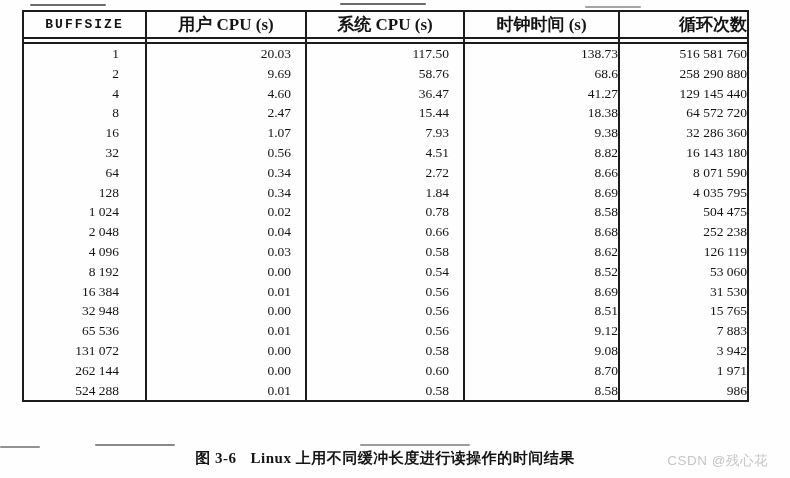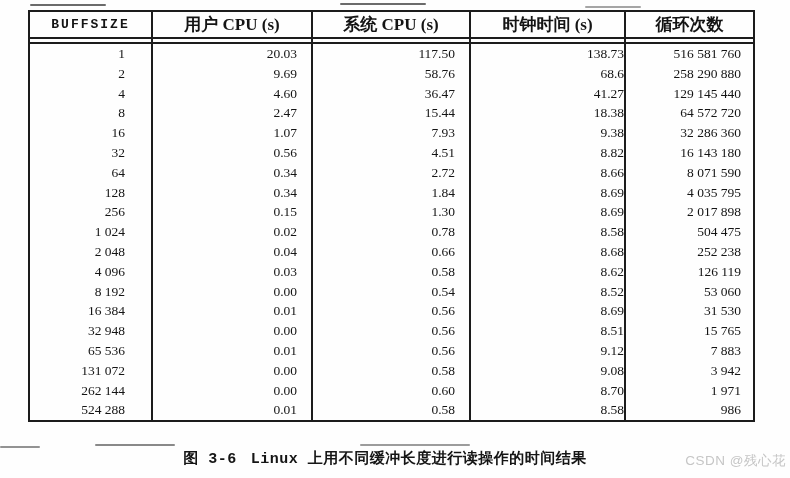--- a/index.html
+++ b/index.html
@@ -12,39 +12,39 @@
     width: 790px;
     height: 478px;
     background: #fefefe;
     overflow: hidden;
     font-family: "Liberation Serif", serif;
     color: #141414;
   }
   
   .tbl-wrap {
     position: absolute;
-    left: 28px;
+    left: 22px;
     top: 10px;
     width: 725px;
   }
   table.results {
     border-collapse: collapse;
     table-layout: fixed;
     width: 725px;
     border: 2px solid #1c1c1c;
   }
   table.results th,
   table.results td {
     border-right: 2px solid #1c1c1c;
     padding: 0;
     overflow: hidden;
     white-space: nowrap;
   }
   table.results th:last-child,
-  table.results td:last-child { border-right: none; }
+  table.results td:last-child { border-right: none; text-align: right; }
 
   table.results thead th {
     height: 25px;
     border-bottom: 2px solid #1c1c1c;
     text-align: center;
     vertical-align: middle;
     font-size: 17px;
     font-weight: bold;
     font-family: "Liberation Serif", serif;
   }
@@ -62,42 +62,42 @@
     height: 19.8px;
     line-height: 19.8px;
     font-size: 13.5px;
     text-align: right;
     vertical-align: middle;
   }
   table.results tbody td:nth-child(1) { padding-right: 26px; }
   table.results tbody td:nth-child(2) { padding-right: 14px; }
   table.results tbody td:nth-child(3) { padding-right: 14px; }
   table.results tbody td:nth-child(4) { }
-  table.results tbody td:nth-child(5) { padding-right: 12px; }
+  table.results tbody td:nth-child(5) { }
 
   
   .caption {
     position: absolute;
     top: 449px;
     left: 0;
     width: 770px;
     text-align: center;
     font-size: 15px;
     font-weight: bold;
-    font-family: Liberation Mono, monospace;
+    font-family: Liberation Serif, serif;
     color: #151515;
     letter-spacing: 0.5px;
   }
   .caption .fig-label { margin-right: 14px; }
 
   
   .watermark {
     position: absolute;
     top: 452px;
-    right: 4px;
+    right: 22px;
     font-size: 13.5px;
     font-family: "Liberation Sans", sans-serif;
     color: #c6c6c6;
     letter-spacing: 0.5px;
   }
 
   
   .artifact {
     position: absolute;
     background: #3a3a3a;
@@ -199,27 +199,20 @@
             <td>8 071 590</td>
           </tr>
           <tr>
             <td>128</td>
             <td>0.34</td>
             <td>1.84</td>
             <td>8.69</td>
             <td>4 035 795</td>
           </tr>
           <tr>
-            <td>256</td>
-            <td>0.15</td>
-            <td>1.30</td>
-            <td>8.69</td>
-            <td>2 017 898</td>
-          </tr>
-          <tr>
             <td>1 024</td>
             <td>0.02</td>
             <td>0.78</td>
             <td>8.58</td>
             <td>504 475</td>
           </tr>
           <tr>
             <td>2 048</td>
             <td>0.04</td>
             <td>0.66</td>

